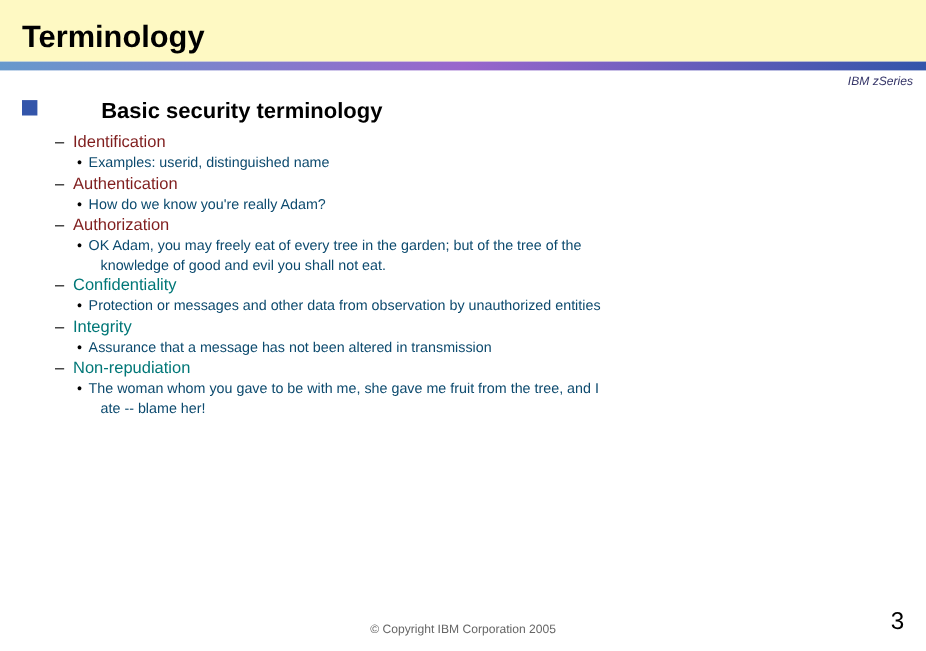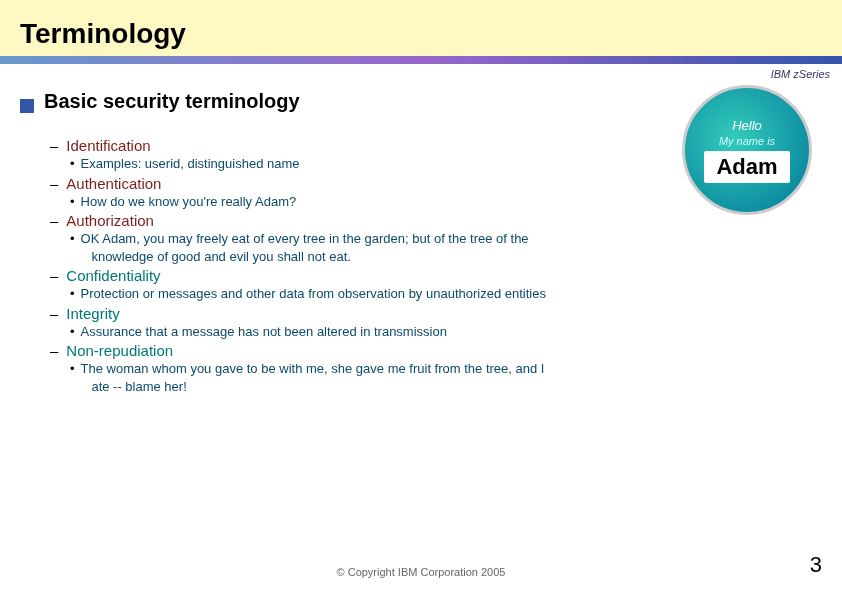--- a/index.html
+++ b/index.html
@@ -52,22 +52,23 @@
 
     
     .content {
       padding: 10px 20px 10px 20px;
       position: relative;
     }
 
     
     .section-header {
       display: flex;
-      align-items: flex-end;
-      margin-bottom: 24px;
+      align-items: flex-start;
+      margin-bottom: 8px;
+      gap: 48px;
     }
 
     .section-bullet {
       width: 14px;
       height: 14px;
       background: #3355aa;
       margin-right: 10px;
       flex-shrink: 0;
       margin-top: 1px;
     }
@@ -204,27 +205,20 @@
   <div class="title-bar">
     <div class="title-text">Terminology</div>
   </div>
 
   <div class="divider"></div>
 
   <div class="ibm-label">IBM zSeries</div>
 
   <div class="content">
 
-    <div class="name-badge">
-      <span class="badge-hello">Hello</span>
-      <span class="badge-myname">My name is</span>
-      <div class="badge-name-box">
-        <span class="badge-name">Adam</span>
-      </div>
-    </div>
 
     <div class="section-header">
       <div class="section-bullet"></div>
       <span class="section-title">Basic security terminology</span>
     </div>
 
     <div class="list-container">
 
       <div class="list-item">
         <div class="list-item-header">

